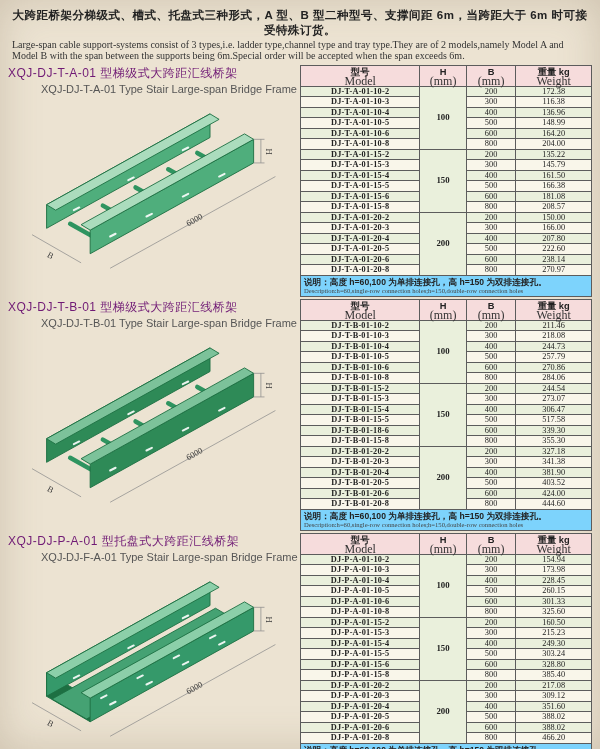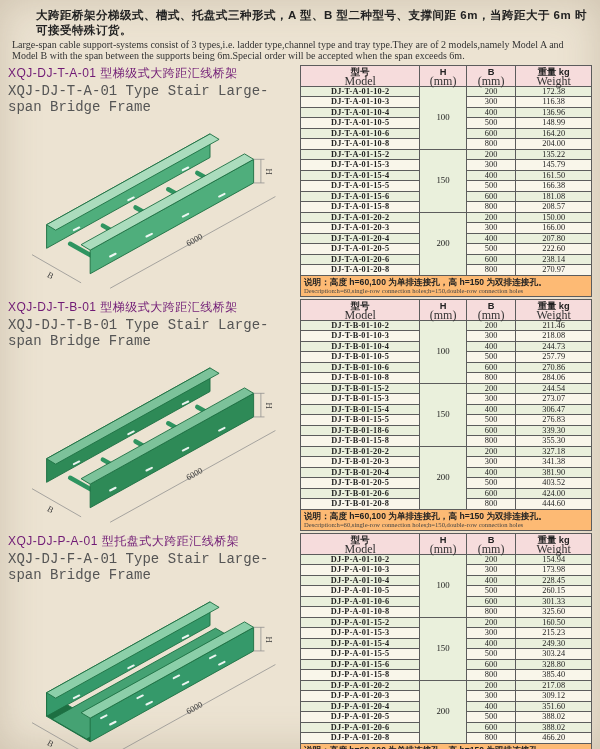--- a/index.html
+++ b/index.html
@@ -8,44 +8,44 @@
     background:#ece3d2;
     font-family:"Liberation Sans", sans-serif;
     color:#2b2b2b;
     box-shadow: inset 0 0 40px rgba(120,100,70,.25);
     overflow:hidden;
   }
   .paper { padding:6px 8px 0 8px; }
 
   
   .intro { margin:2px 4px 4px 4px; }
-  .intro-cn { font-size:11.5px; font-weight:bold; letter-spacing:.5px; color:#222;margin-left:24px; }
+  .intro-cn { text-align:center; font-size:11.5px; font-weight:bold; letter-spacing:.5px; color:#222; }
   .intro-en { font-family:"Liberation Serif", serif; font-size:10px; line-height:1.12; color:#333; margin-top:1px; }
 
   
   .section { display:flex; align-items:flex-start; margin-top:2px; }
   .sec-left { width:292px; flex:0 0 292px; }
   .sec-right { flex:1; }
   .sec-title-cn { font-size:12px; color:#701a75; letter-spacing:.5px; }
-  .sec-title-en { font-family:Liberation Mono, monospace; font-size:14px; color:#555; margin-top:1px; }
+  .sec-title-en { font-family:Liberation Sans, sans-serif; font-size:11px; color:#555; margin-top:1px;margin-left:33px; }
   .drawing { margin-top:8px; }
 
   
   table { border-collapse:collapse; width:100%; table-layout:fixed; background:#f9f6ea; }
   th,td { border:1px solid #5c5c5c; padding:0; }
   thead th { background:#f6dcdc; font-weight:normal; padding:1px 0 0 0; }
   .th-cn { font-size:9.3px; font-weight:bold; color:#222; line-height:10px; }
   .th-en { font-size:12px; font-family:"Liberation Serif", serif; color:#333; line-height:8.5px; }
   tbody td { text-align:center; font-size:8.3px; line-height:9.5px; height:9.5px; overflow:hidden; white-space:nowrap; color:#222; }
   td.model { font-family:"Liberation Serif", serif; font-weight:bold; letter-spacing:.2px; }
   td.num { font-family:"Liberation Serif", serif; }
   tr.odd td { background:#eaf0dc; }
   tr.even td { background:#f9f6ea; }
-  td.hcell { background:#f6f2e4; font-weight:normal; font-size:8.8px; font-family:"Liberation Serif", serif; }
-  tfoot td { background:#fdba74; padding:1px 5px 2px 3px; }
+  td.hcell { background:#f6f2e4; font-weight:bold; font-size:8.8px; font-family:"Liberation Serif", serif; }
+  tfoot td { background:#7dd3fc; padding:1px 5px 2px 3px; }
   .note-cn { font-size:8.6px; font-weight:bold; color:#222; line-height:10px; white-space:nowrap; }
   .note-en { font-size:6.6px; font-family:"Liberation Serif", serif; color:#444; line-height:7.5px; white-space:nowrap; }
 
   
   .drawing--a .rail { fill:#4fae7c; } .drawing--a .flange { fill:#abdcbd; }
   .drawing--b .rail { fill:#2e8a57; } .drawing--b .flange { fill:#7cc29a; }
   .drawing--p .rail { fill:#35996a; } .drawing--p .flange { fill:#8ccfa9; }
   .rail,.flange,.bottom,.endface { stroke:#1d6f42; stroke-width:1; }
   .rung { stroke:#2f9460; stroke-width:5; stroke-linecap:round; }
   .bottom { fill:#45a273; } .endface { fill:#1d6f42; }
@@ -347,21 +347,21 @@
               <td class="num">273.07</td>
             </tr>
             <tr class="odd">
               <td class="model">DJ-T-B-01-15-4</td>
               <td class="num">400</td>
               <td class="num">306.47</td>
             </tr>
             <tr class="even">
               <td class="model">DJ-T-B-01-15-5</td>
               <td class="num">500</td>
-              <td class="num">276.83</td>
+              <td class="num">517.58</td>
             </tr>
             <tr class="odd">
               <td class="model">DJ-T-B-01-18-6</td>
               <td class="num">600</td>
               <td class="num">339.30</td>
             </tr>
             <tr class="even">
               <td class="model">DJ-T-B-01-15-8</td>
               <td class="num">800</td>
               <td class="num">355.30</td>

